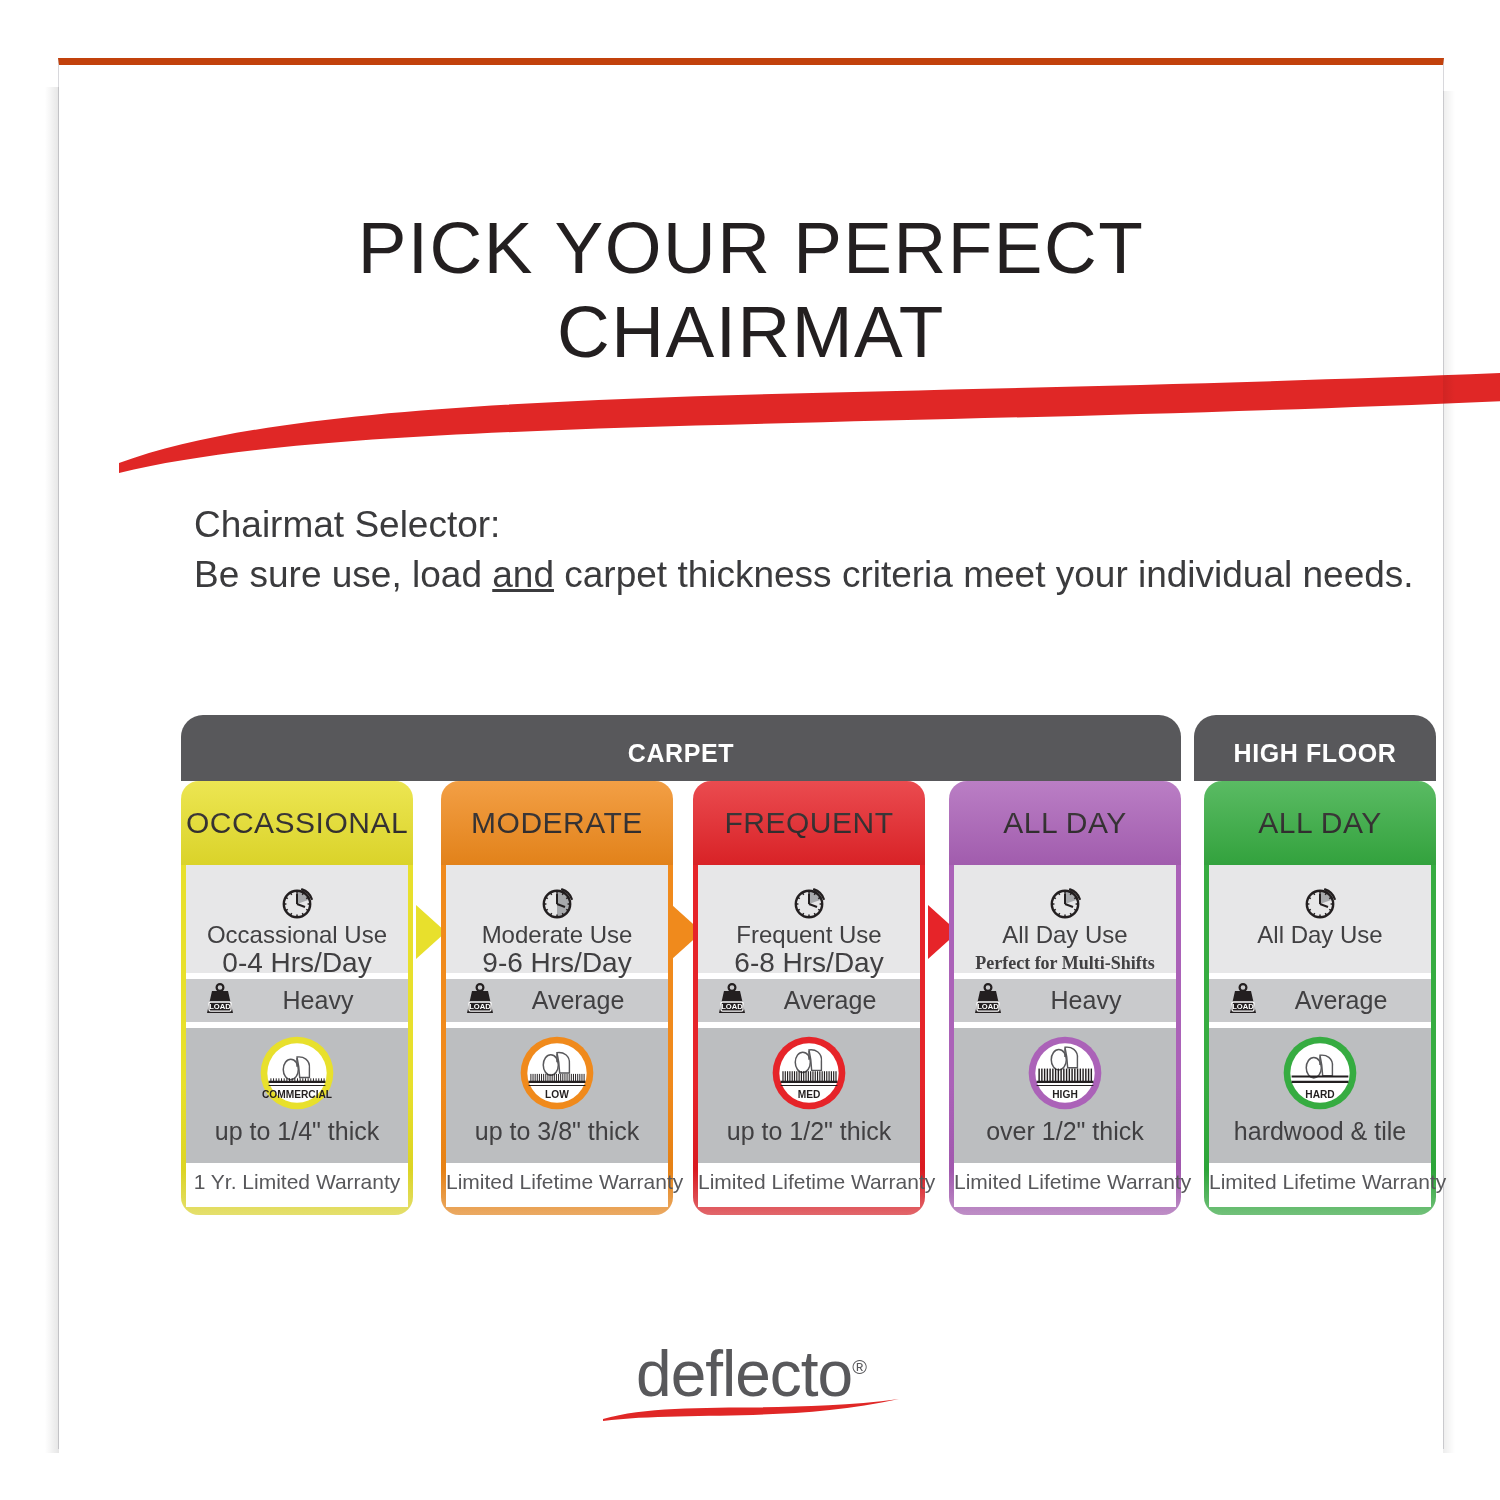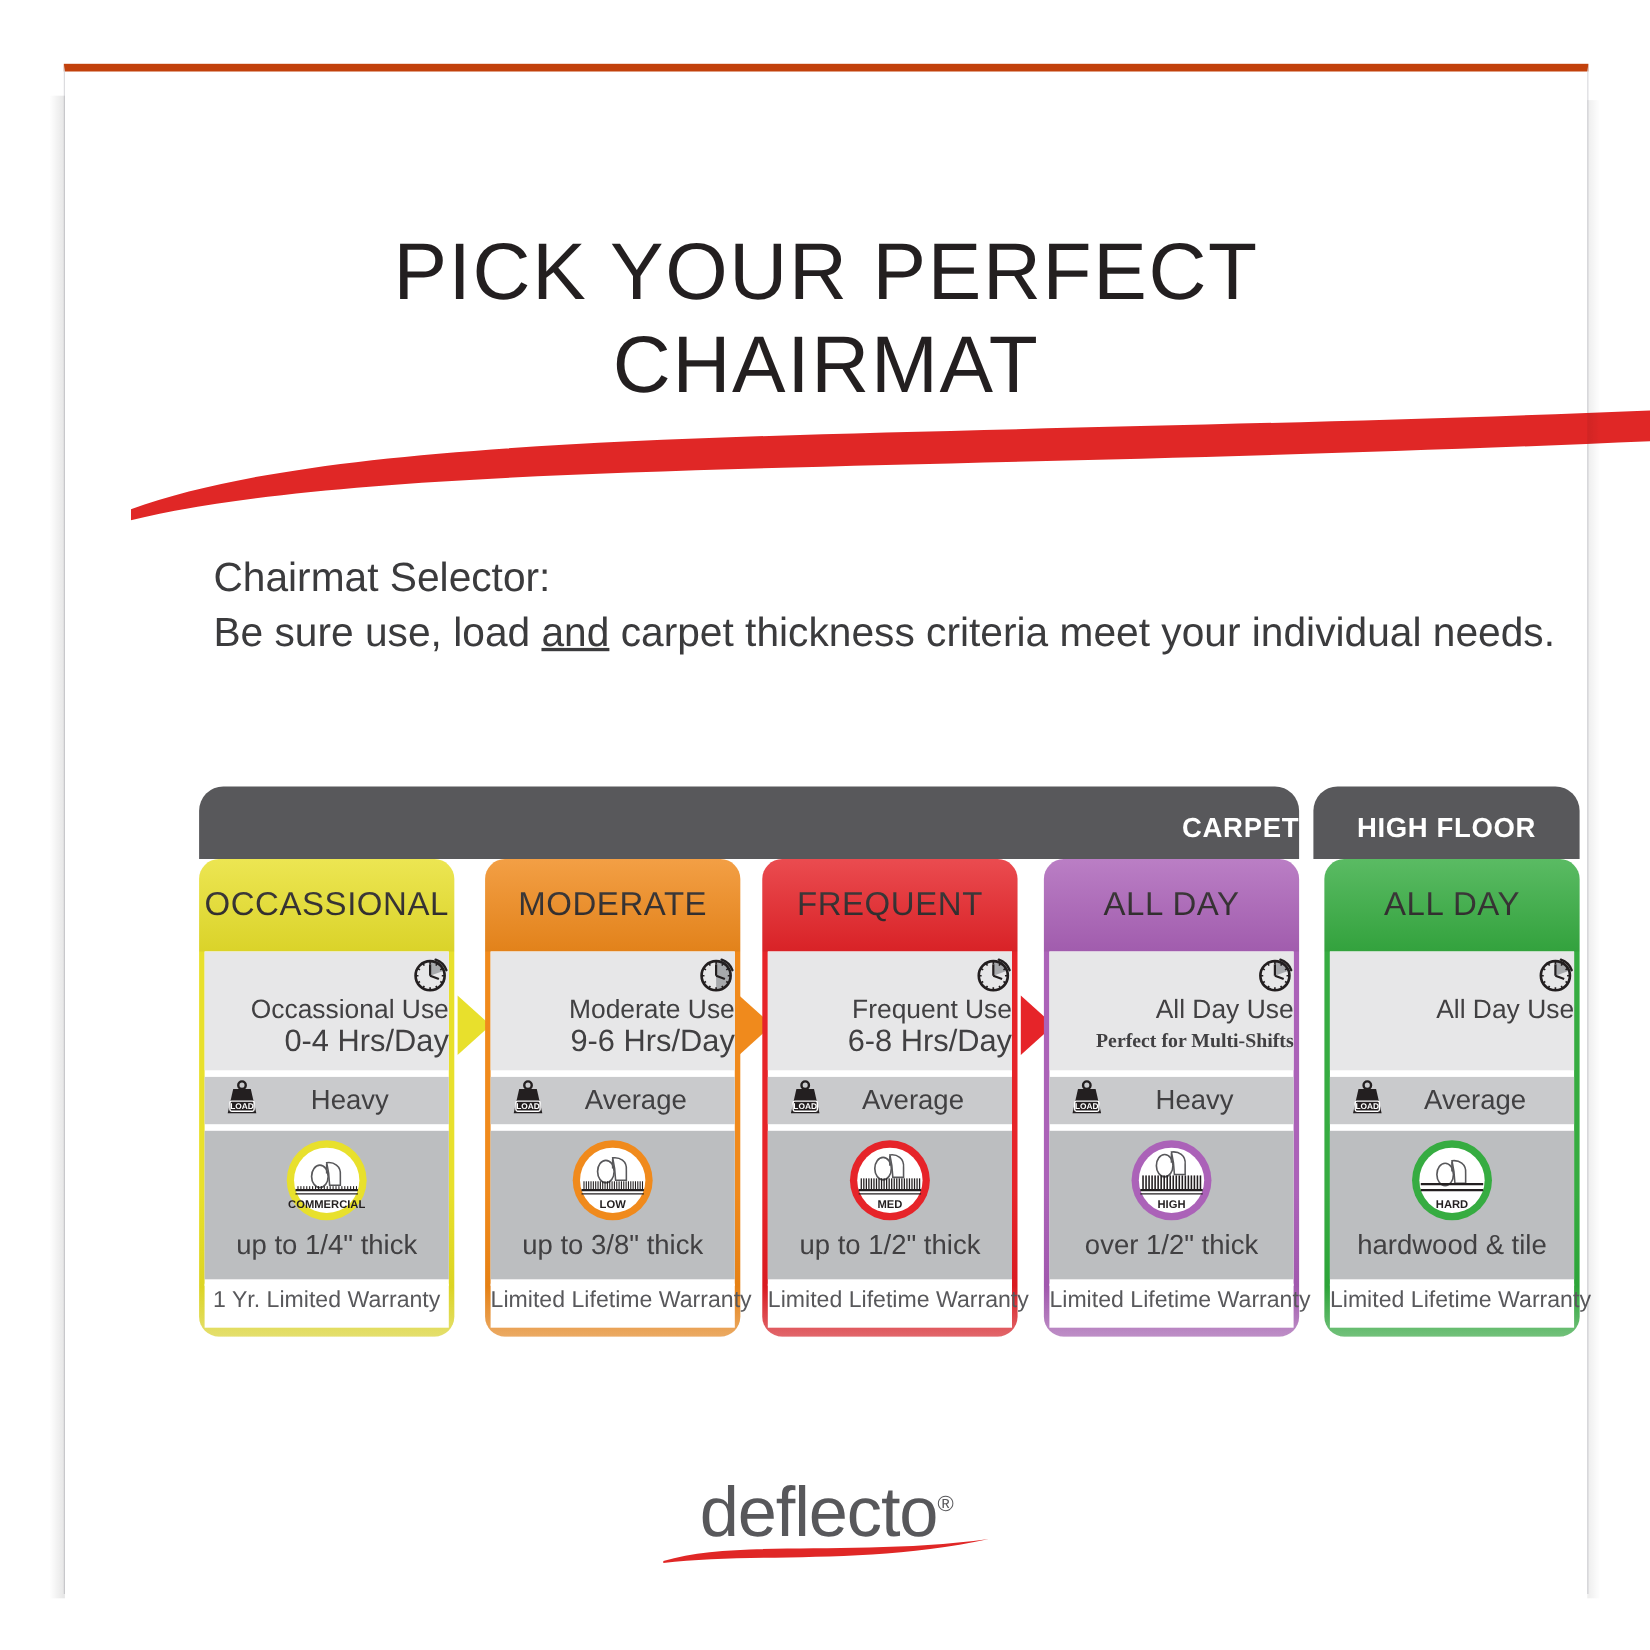--- a/index.html
+++ b/index.html
@@ -83,21 +83,21 @@
     border-radius: 22px 22px 0 0;
     color: #ffffff;
     font-size: 25px;
     font-weight: bold;
     letter-spacing: 0.6px;
     text-align: center;
     padding-top: 24px;
     box-sizing: border-box;
     height: 66px;
   }
-  #group-carpet { left: 0; width: 1000px; text-align: right; }
+  #group-carpet { left: 0; width: 1000px; }
   #group-hard   { left: 1013px; width: 242px; }
 
   .col {
     position: absolute;
     top: 66px;
     width: 232px;
     height: 434px;
     border-radius: 18px;
   }
   .col-head {
@@ -118,23 +118,23 @@
     position: absolute;
     left: 5px; right: 5px; top: 84px;
     bottom: 46px;
     background: #ffffff;
   }
   
   .cell-use {
     position: absolute;
     left: 0; right: 0; top: 0; height: 108px;
     background: #e7e7e8;
-    text-align: right;
+    text-align: center;
     box-sizing: border-box;
-    padding-top: 5px;
+    padding-top: 22px;
   }
   .cell-use .ic { height: 34px; }
   .cell-use .l1 {
     font-size: 24px; color: #414042; line-height: 28px; font-weight: 300;
   }
   .cell-use .l2 {
     font-size: 28px; color: #414042; line-height: 28px; font-weight: 400;
   }
   .cell-use .l2.small {
     font-size: 18px; font-weight: bold; line-height: 24px; padding-top: 2px; font-family: Liberation Serif, serif;

